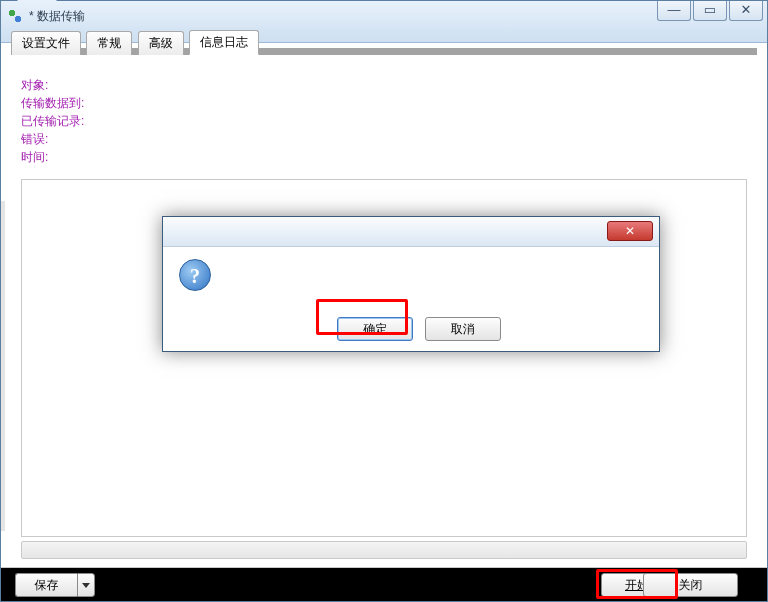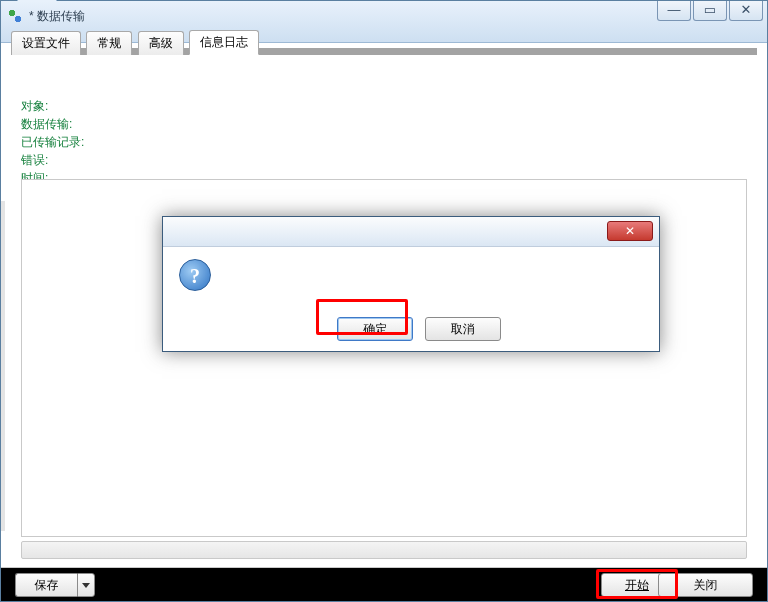--- a/index.html
+++ b/index.html
@@ -86,23 +86,23 @@
   .tabstrip .tab.active {
     background: #fff;
     height: 25px;
     top: 1px;
     border-bottom: 1px solid #fff;
   }
 
   
   .summary {
     position: absolute;
-    left: 20px; top: 96px;
+    left: 20px; top: 75px;
     line-height: 18px;
-    color: #15803d;
+    color: #a21caf;
   }
 
   
   .log-panel {
     position: absolute;
     left: 20px; right: 20px;
     top: 178px; height: 358px;
     border: 1px solid #c9c9c9;
     background: #fff;
     overflow-y: scroll;
@@ -147,21 +147,21 @@
   }
   .btn-save  { width: 62px; border-right: none; border-radius: 3px 0 0 3px; }
   .btn-saved { width: 18px; border-radius: 0 3px 3px 0; }
   .btn-saved::after{
     content:""; display:block;
     border-left:4px solid transparent;
     border-right:4px solid transparent;
     border-top:5px solid #333;
   }
   .btn-start { position: absolute; right: 94px; top: 5px; width: 72px; text-decoration: underline; }
-  .btn-close { position: absolute; right: 14px; top: 5px; width: 95px; }
+  .btn-close { position: absolute; right: 29px; top: 5px; width: 95px; }
 
   
   .hl {
     position: absolute;
     border: 3px solid #ff0000;
     pointer-events: none;
     border-radius: 2px;
   }
   .hl-start { right: 89px; bottom: 2px; width: 82px; height: 30px; }
   .dialog {
@@ -258,21 +258,21 @@
 
   <div class="tabstrip">
     <span class="tab">设置文件</span>
     <span class="tab">常规</span>
     <span class="tab">高级</span>
     <span class="tab active">信息日志</span>
   </div>
 
   <div class="summary">
     <div>对象:</div>
-    <div>数据传输:</div>
+    <div>传输数据到:</div>
     <div>已传输记录:</div>
     <div>错误:</div>
     <div>时间:</div>
   </div>
 
   <div class="left-strip"></div>
 
   <div class="log-panel">
     <div style="height:800px"></div>
   </div>

